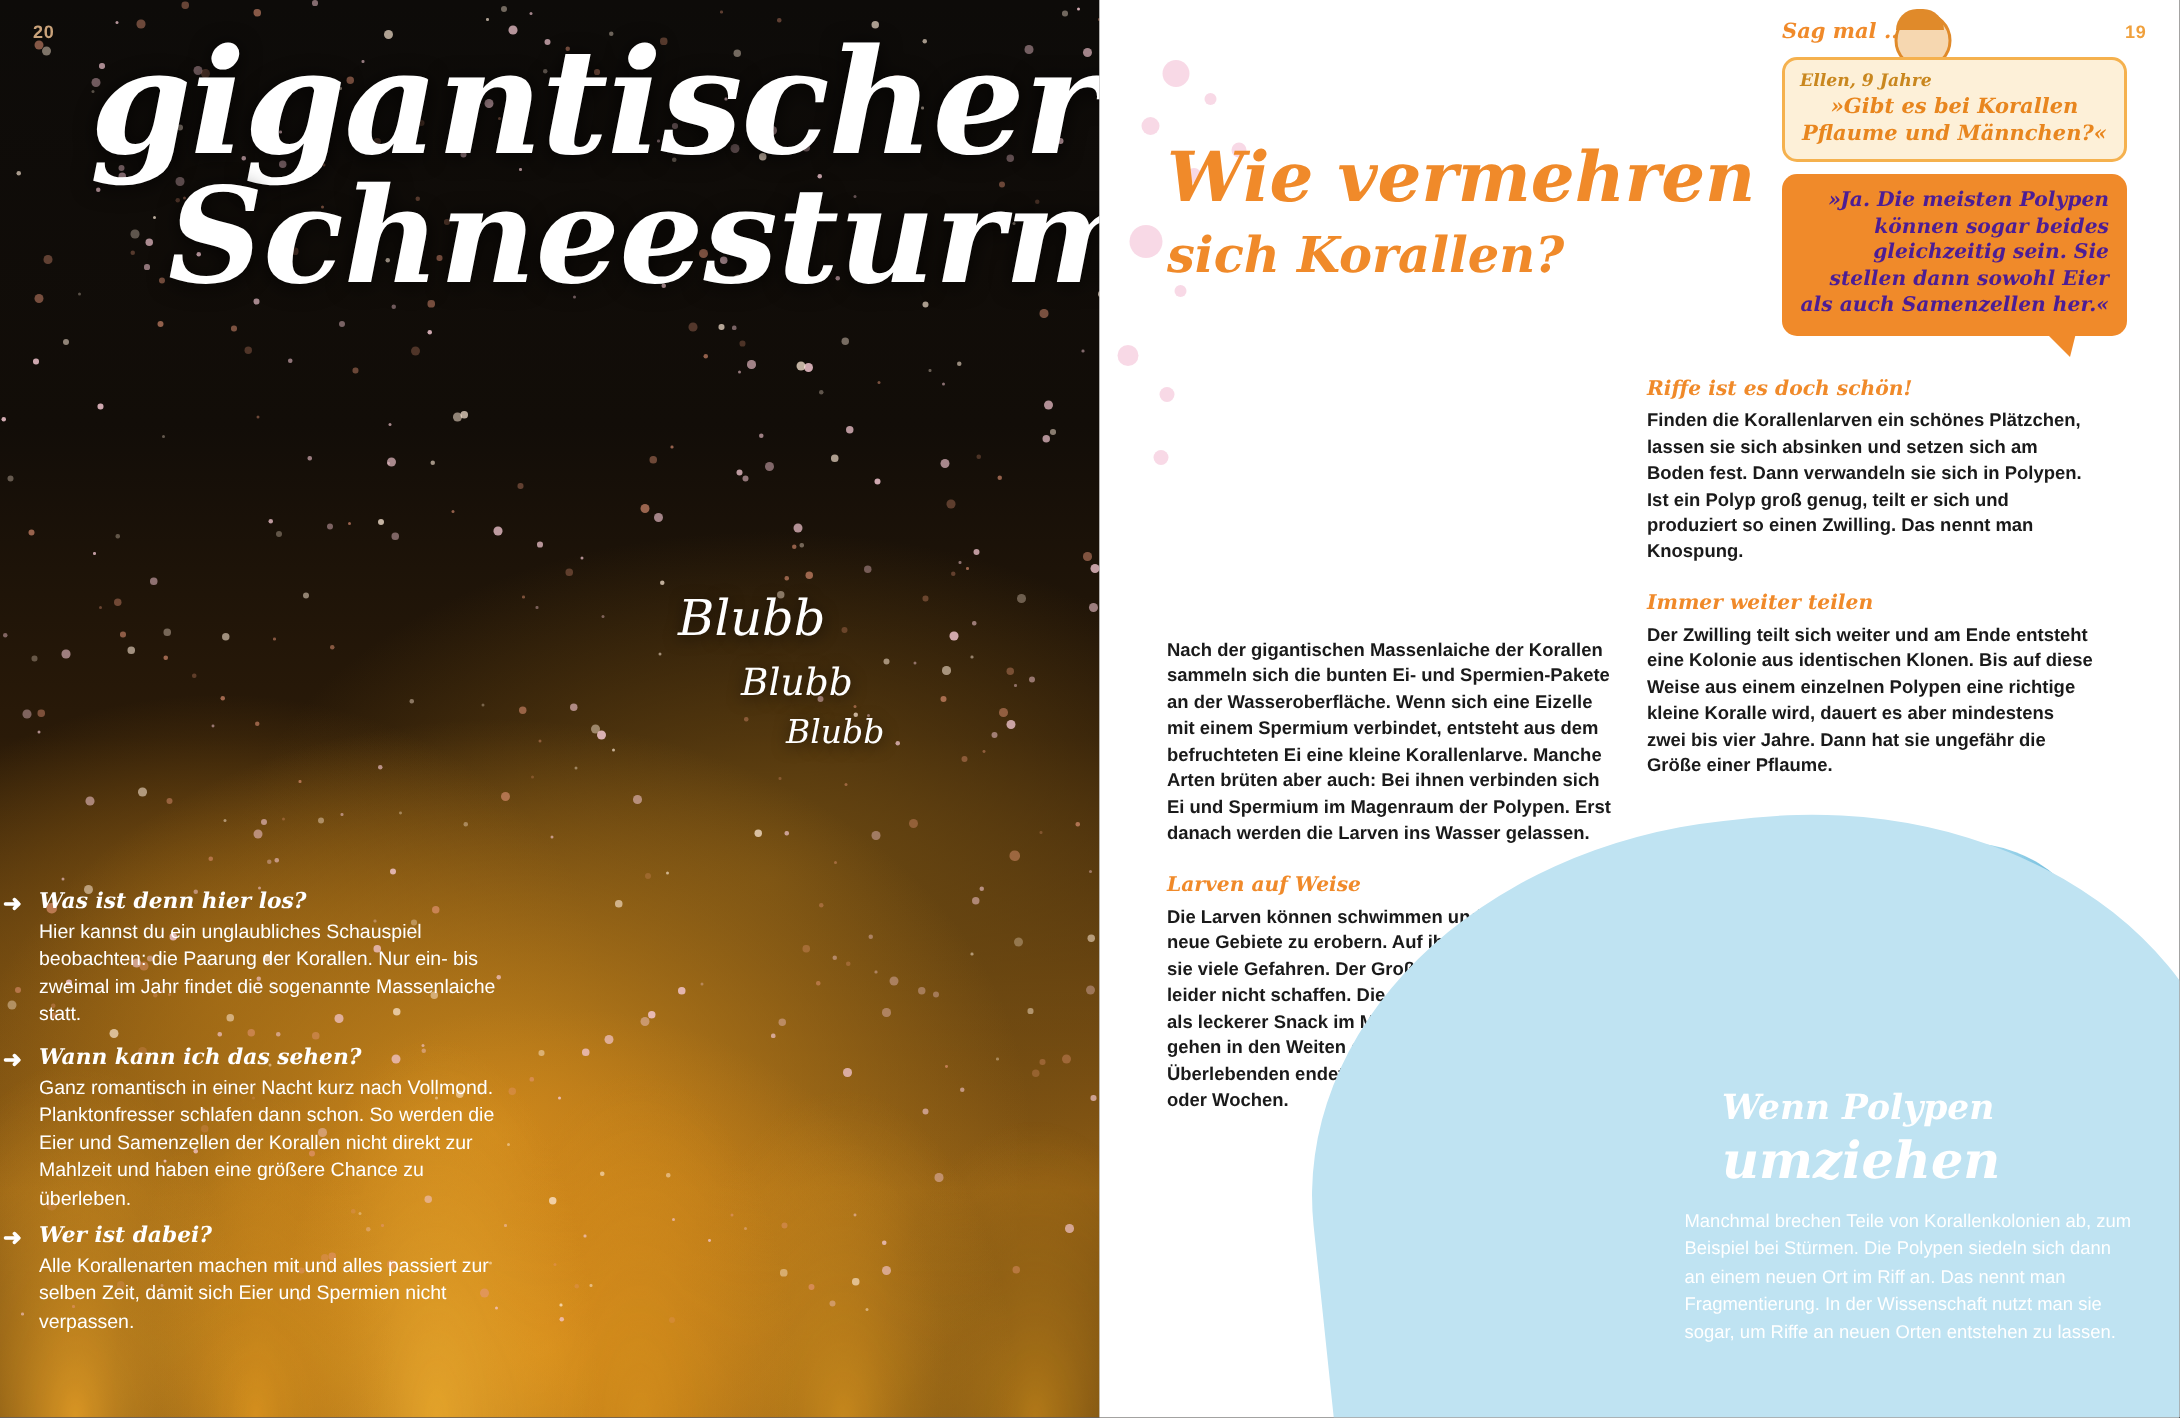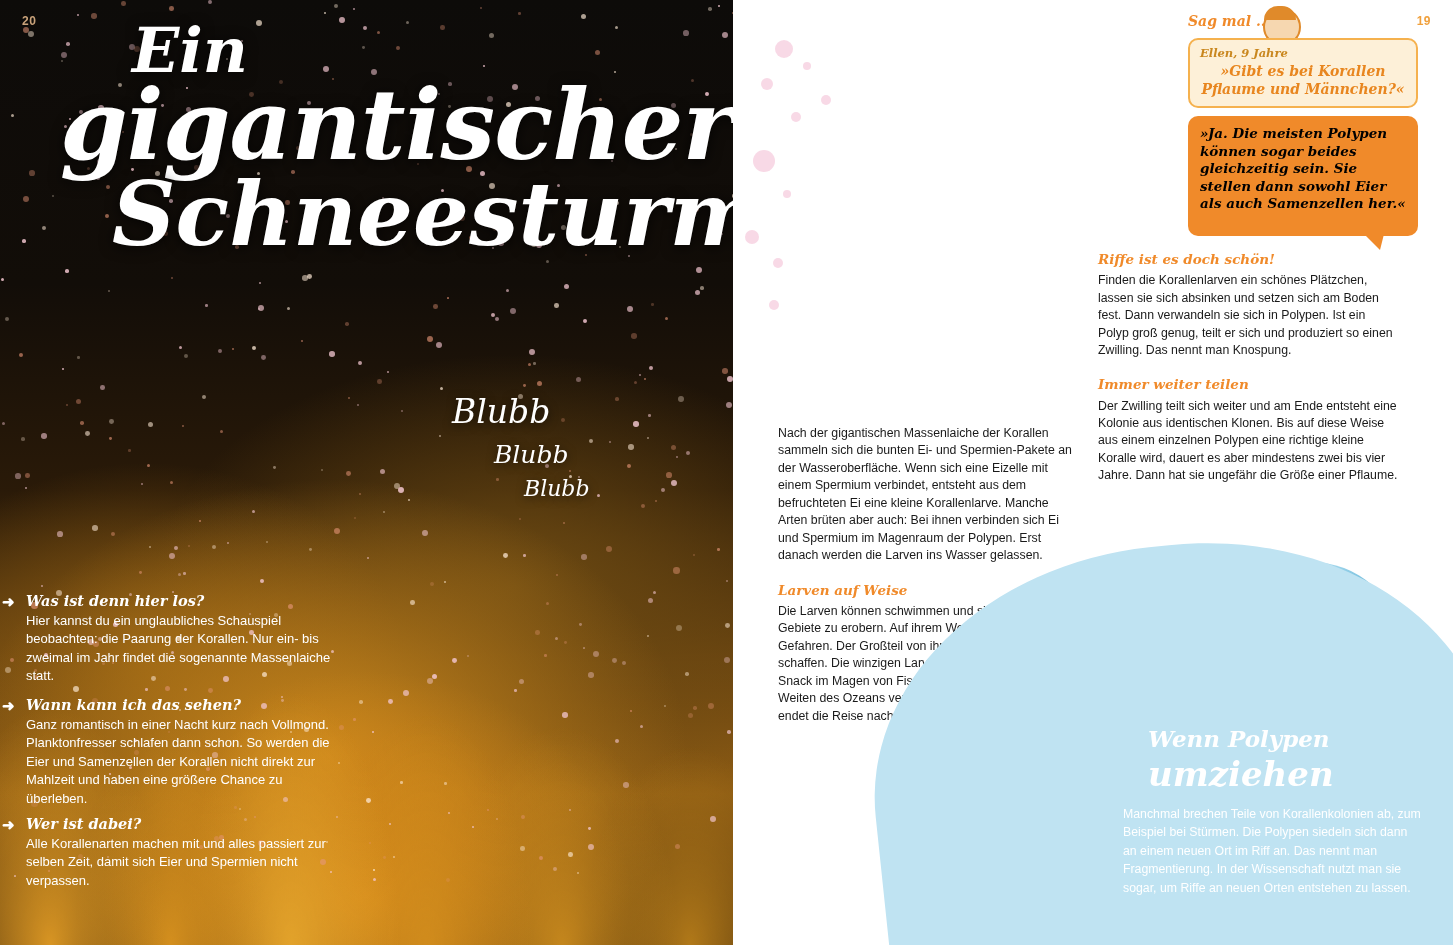--- a/index.html
+++ b/index.html
@@ -102,41 +102,41 @@
   .bubble-light{
     margin-top:8px;background:#fdf0d8;border:2px solid #f5b14e;border-radius:10px;
     padding:6px 10px 8px;position:relative;
   }
   .bubble-light .who{color:#c9871f;font-size:11.5px;font-weight:bold;font-family:"DejaVu Serif", serif;font-style:italic;}
   .bubble-light .q{
     color:#e8861f;font-family:"DejaVu Serif", serif;font-style:italic;font-weight:bold;
     font-size:14px;line-height:1.25;margin-top:3px;text-align:center;
   }
   .bubble-orange{
-    margin-top:8px;background:#f08a2a;border-radius:10px;padding:9px 12px 23px;color:#000000;
+    margin-top:8px;background:#f08a2a;border-radius:10px;padding:9px 12px 11px;color:#4c1d95;
     font-family:"DejaVu Serif", serif;font-style:italic;font-weight:bold;font-size:13.5px;line-height:1.3;
-    text-align:left;position:relative;
+    text-align:right;position:relative;
   }
   .bubble-orange:after{
     content:"";position:absolute;right:34px;bottom:-14px;
     border-left:16px solid transparent;border-right:4px solid transparent;
     border-top:16px solid #f08a2a;
   }
 
   .lead{
     position:absolute;left:45px;top:250px;width:300px;
     font-weight:bold;font-size:14.5px;line-height:1.45;color:#111;
     font-family:"Liberation Serif", serif;
   }
   .col{position:absolute;font-size:12.3px;line-height:1.42;color:#1a1a1a;}
   .col h4{
     margin:0 0 3px 0;color:#f08a2a;font-family:"DejaVu Serif", serif;font-style:italic;
     font-size:13.5px;font-weight:bold;
   }
-  .col p{margin:0 0 16px 0;}
+  .col p{margin:0 0 16px 0;font-weight:bold;}
 
   .colA{left:45px;top:425px;width:300px;}
   .colB{left:365px;top:250px;width:300px;}
 
   .kg{
     position:absolute;left:365px;top:568px;width:105px;font-size:11px;line-height:1.35;color:#111;
   }
   .kg b{font-size:11px;}
 
   .photo-oval{
@@ -590,21 +590,20 @@
         <div class="spark" style="left:410px;top:600px;width:4.7px;height:4.7px;background:rgba(255,235,215,0.6003221450617284)"></div>
         <div class="spark" style="left:393px;top:856px;width:1.8px;height:1.8px;background:rgba(255,235,215,0.5293827160493827)"></div>
         <div class="spark" style="left:218px;top:349px;width:3.9px;height:3.9px;background:rgba(245,200,210,0.44875900205761315)"></div>
         <div class="spark" style="left:239px;top:808px;width:2.2px;height:2.2px;background:rgba(255,235,215,0.36354552469135804)"></div>
         <div class="spark" style="left:459px;top:215px;width:5.8px;height:5.8px;background:rgba(230,150,120,0.3134893689986283)"></div>
       </div>
 
     <div class="page-num left">20</div>
 
     <div class="headline">
-      <span class="l1">Ein</span>
       <span class="l2">gigantischer</span>
       <span class="l3">Schneesturm</span>
     </div>
 
     <div class="blubb b1">Blubb</div>
     <div class="blubb b2">Blubb</div>
     <div class="blubb b3">Blubb</div>
 
     <div class="qa-block qa1">
       <span class="arrow">➜</span>
@@ -638,20 +637,24 @@
         <div class="bubble-deco" style="left:285px;top:845px;width:24px;height:24px;opacity:.8"></div>
         <div class="bubble-deco" style="left:245px;top:870px;width:14px;height:14px;opacity:.8"></div>
         <div class="bubble-deco" style="left:330px;top:880px;width:10px;height:10px;opacity:.8"></div>
         <div class="bubble-deco" style="left:262px;top:905px;width:18px;height:18px;opacity:.8"></div>
         <div class="bubble-deco" style="left:70px;top:62px;width:8px;height:8px;opacity:.8"></div>
         <div class="bubble-deco" style="left:88px;top:95px;width:10px;height:10px;opacity:.8"></div>
         <div class="bubble-deco" style="left:36px;top:300px;width:10px;height:10px;opacity:.8"></div>
       </div>
     <div class="page-num right">19</div>
 
+    <div class="title">
+      <span class="t1">Wie vermehren</span>
+      <span class="t2">sich Korallen?</span>
+    </div>
 
     <div class="sagmal">
       <span class="sagmal-label">Sag mal ...</span>
       <div class="kid-head"></div>
       <div class="kid-hair"></div>
       <div class="bubble-light">
         <div class="who">Ellen, 9 Jahre</div>
         <div class="q">»Gibt es bei Korallen Pflaume und Männchen?«</div>
       </div>
       <div class="bubble-orange">»Ja. Die meisten Polypen können sogar beides gleichzeitig sein. Sie stellen dann sowohl Eier als auch Samenzellen her.«</div>

